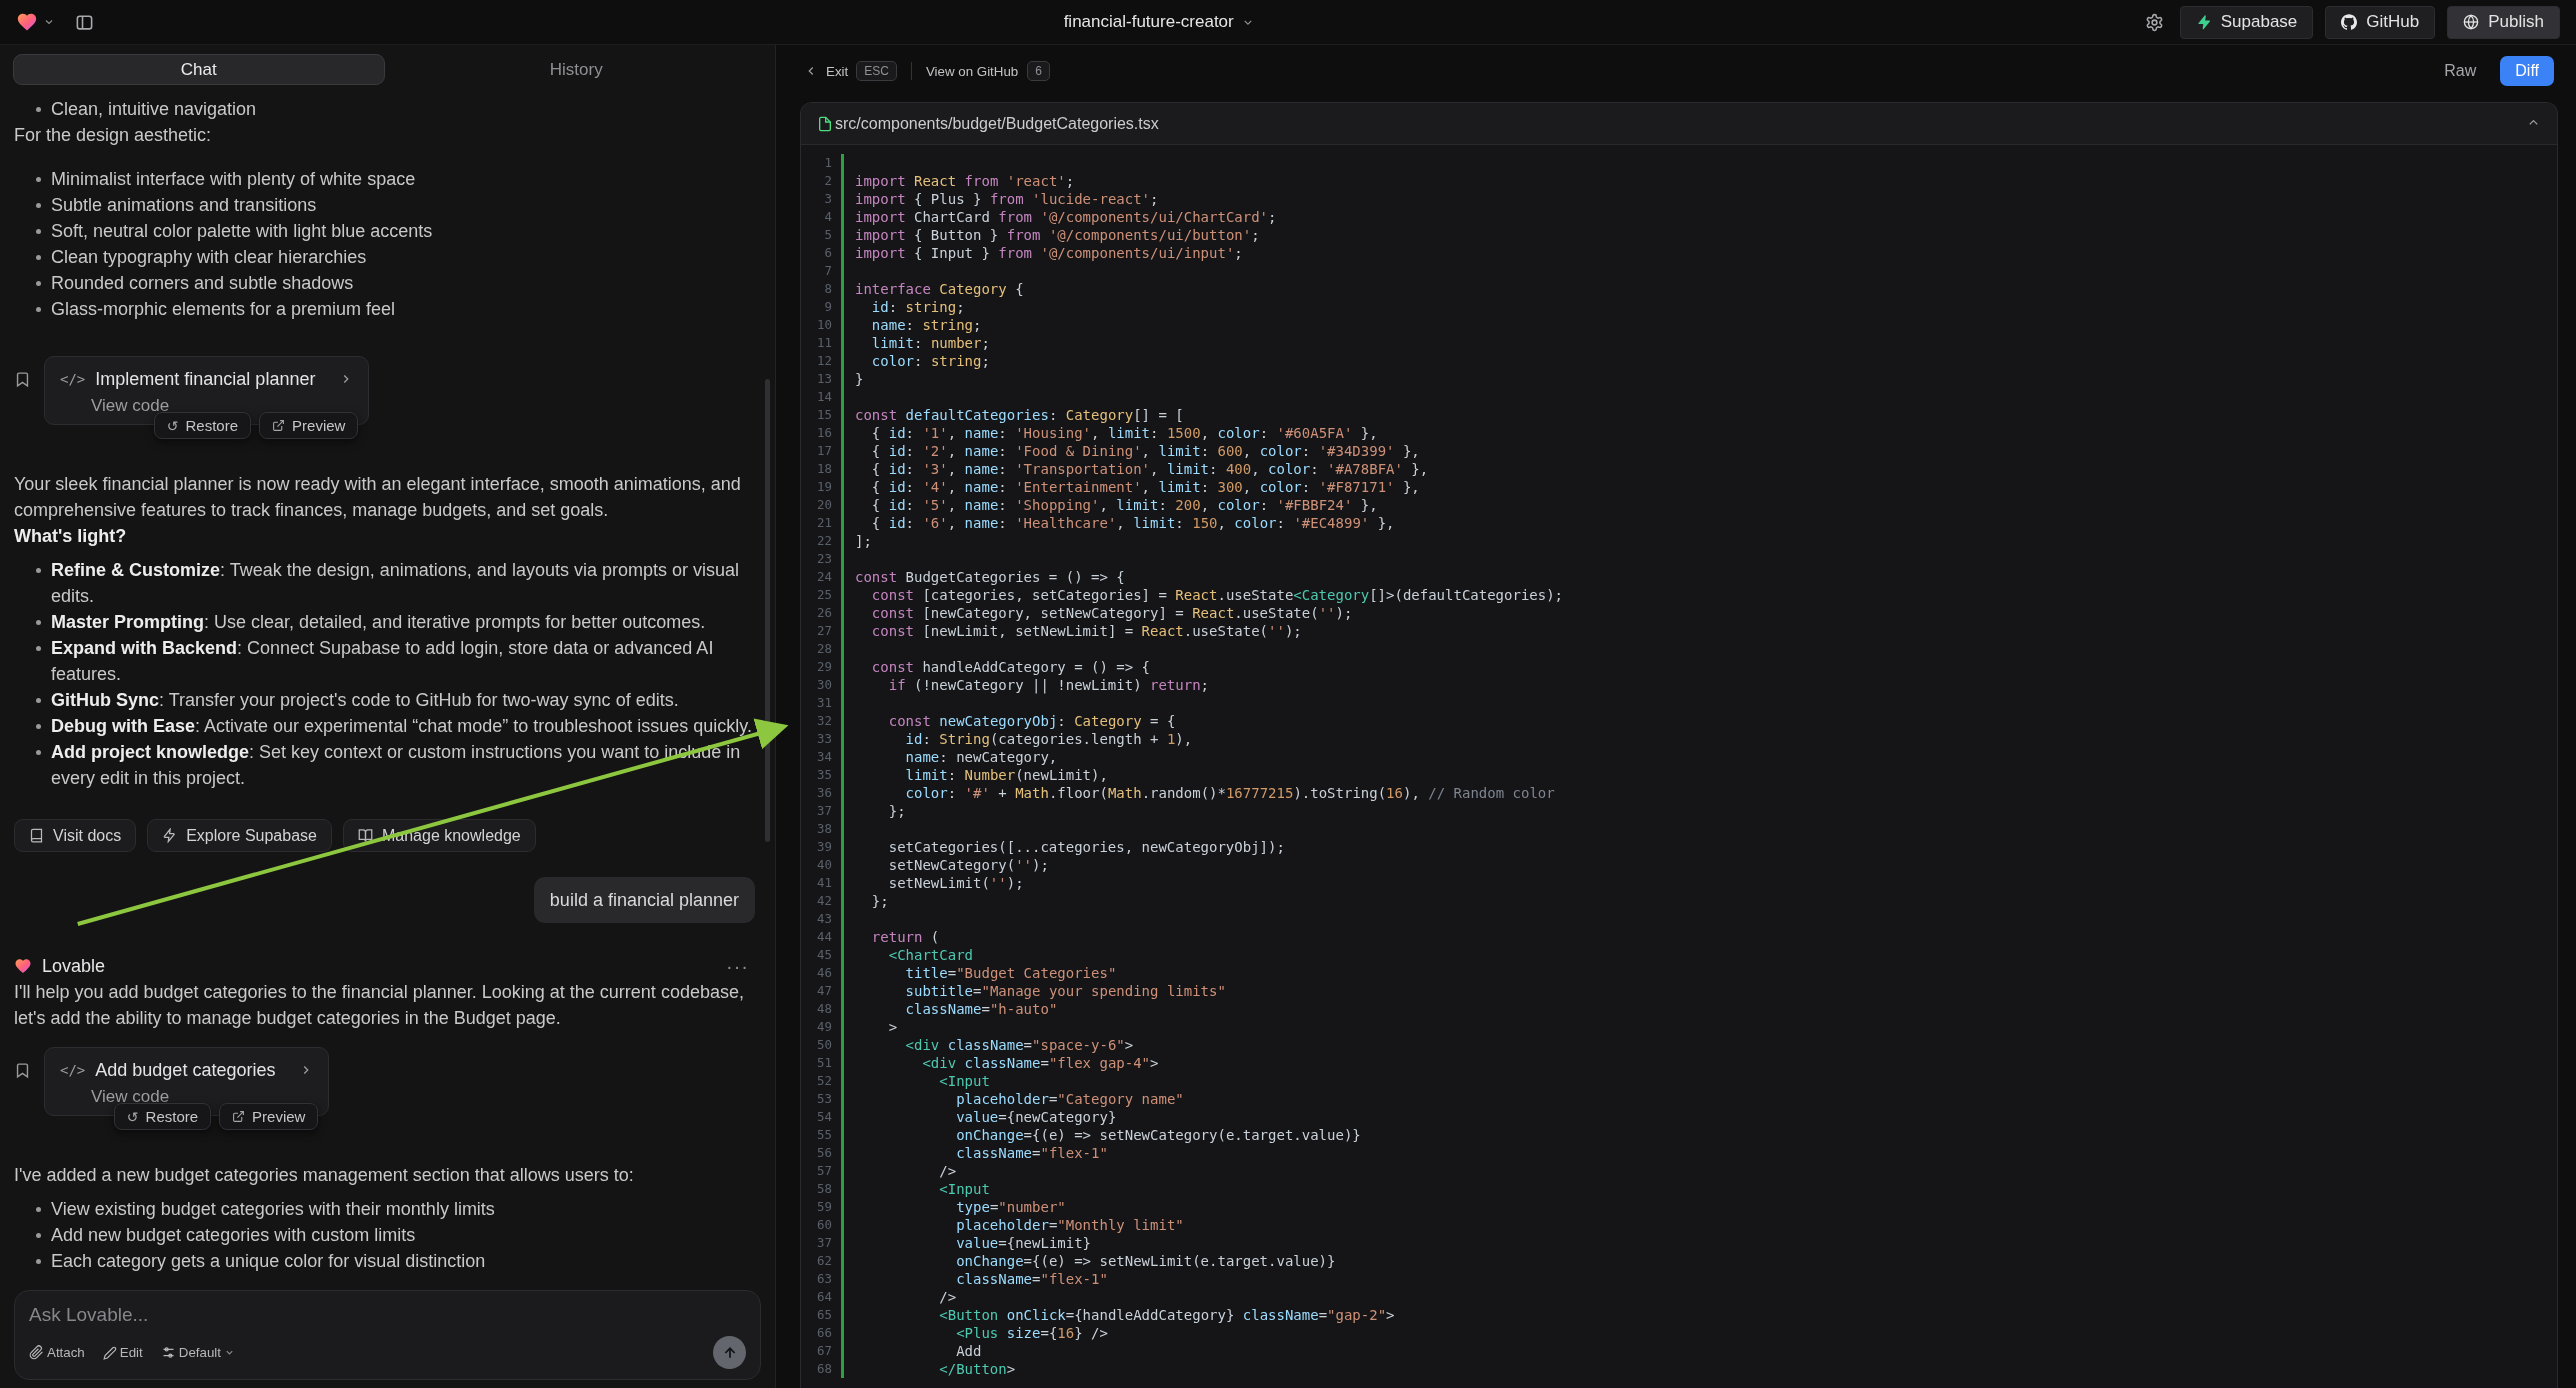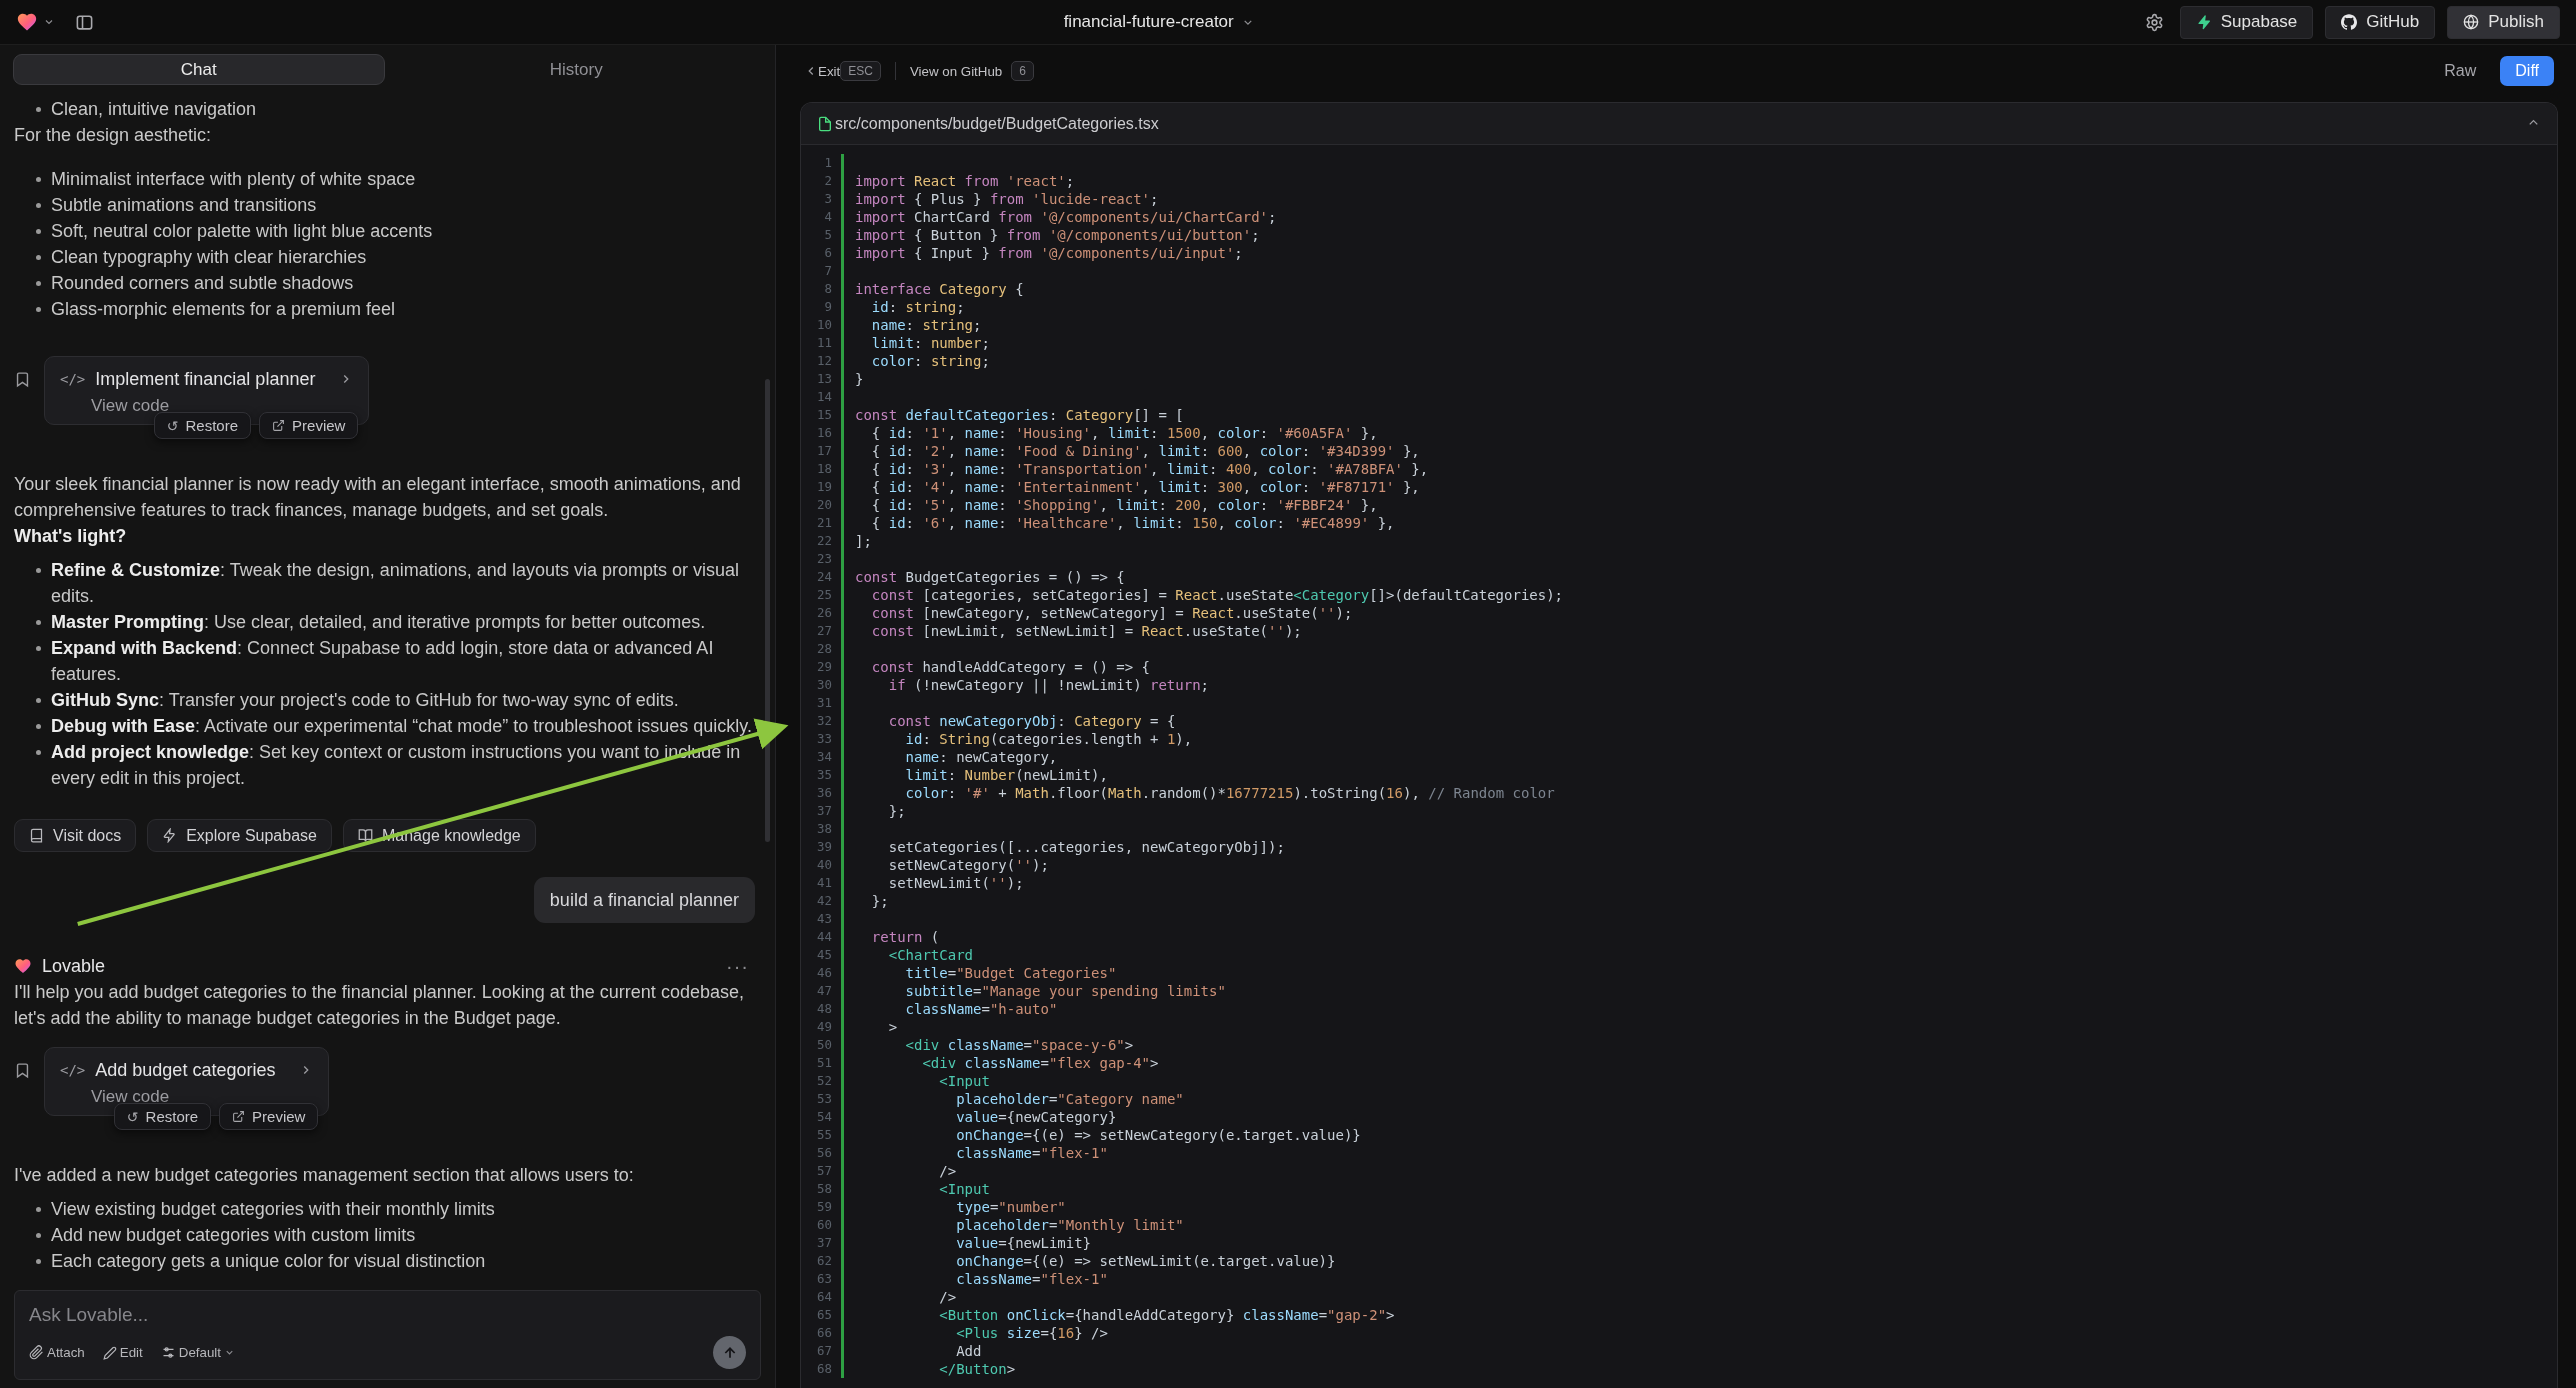--- a/index.html
+++ b/index.html
@@ -86,39 +86,39 @@
   }
 
   .assistant-header { display: flex; align-items: center; gap: 10px; margin-top: 30px; }
   .assistant-name { font-size: 18px; color: #e6e6e8; }
   .menu-dots-btn { margin-left: auto; color: #8c8c90; font-size: 20px; letter-spacing: 1px; line-height: 1; padding: 2px 6px; }
 
   .chat-scrollbar { position: absolute; right: 5px; top: 334px; width: 5px; height: 463px; border-radius: 3px; background: #303034; }
 
   
   .composer {
-    margin: 8px 14px 8px; border: 1px solid #2c2c30; background: #1b1b1e; border-radius: 6px;
+    margin: 8px 14px 8px; border: 1px solid #2c2c30; background: #1b1b1e; border-radius: 15px;
     padding: 13px 14px 10px; height: 90px; display: flex; flex-direction: column; justify-content: space-between;
   }
   .composer input {
     background: transparent; border: none; outline: none; width: 100%;
     color: #e4e4e4; font-size: 19px; font-family: "Liberation Sans", sans-serif;
   }
   .composer input::placeholder { color: #86868b; }
   .composer-actions { display: flex; align-items: center; gap: 18px; font-size: 16px; color: #b7b7bb; }
   .c-act { display: inline-flex; align-items: center; gap: 3px; color: #b7b7bb; }
   .send-btn {
     margin-left: auto; width: 33px; height: 33px; border-radius: 50%; background: #63666d;
     display: inline-flex; align-items: center; justify-content: center; color: #141417;
   }
 
   
   .code-panel { flex: 1; min-width: 0; display: flex; flex-direction: column; padding: 0 18px 0 24px; background: #0e0e0e; }
   .code-header { height: 46px; margin-top: 3px; display: flex; align-items: center; gap: 14px; font-size: 17px; color: #b9b9bd; padding: 0 4px; }
-  .exit-btn { display: inline-flex; align-items: center; color: #c3c3c7; }
+  .exit-btn { display: inline-flex; align-items: center; gap: 8px; color: #c3c3c7; }
   .kbd-badge { border: 1px solid #3a3a3f; background: #1a1a1d; border-radius: 5px; padding: 2px 7px; font-size: 12px; color: #8f8f95; }
   .vdivider { width: 1px; height: 18px; background: #333338; }
   .gh-link { display: inline-flex; align-items: center; gap: 9px; color: #c3c3c7; }
   .spacer { flex: 1; }
   .raw-btn { color: #a6a6ab; font-size: 16px; padding: 5px 10px; }
   .diff-btn { background: #3b82f6; color: #fff; font-size: 16px; padding: 6px 15px; border-radius: 7px; }
 
   .code-card {
     flex: 1; margin-top: 8px; border: 1px solid #2b2b2f; border-bottom: none;
     border-radius: 12px 12px 0 0; overflow: hidden; display: flex; flex-direction: column; background: #151518;

